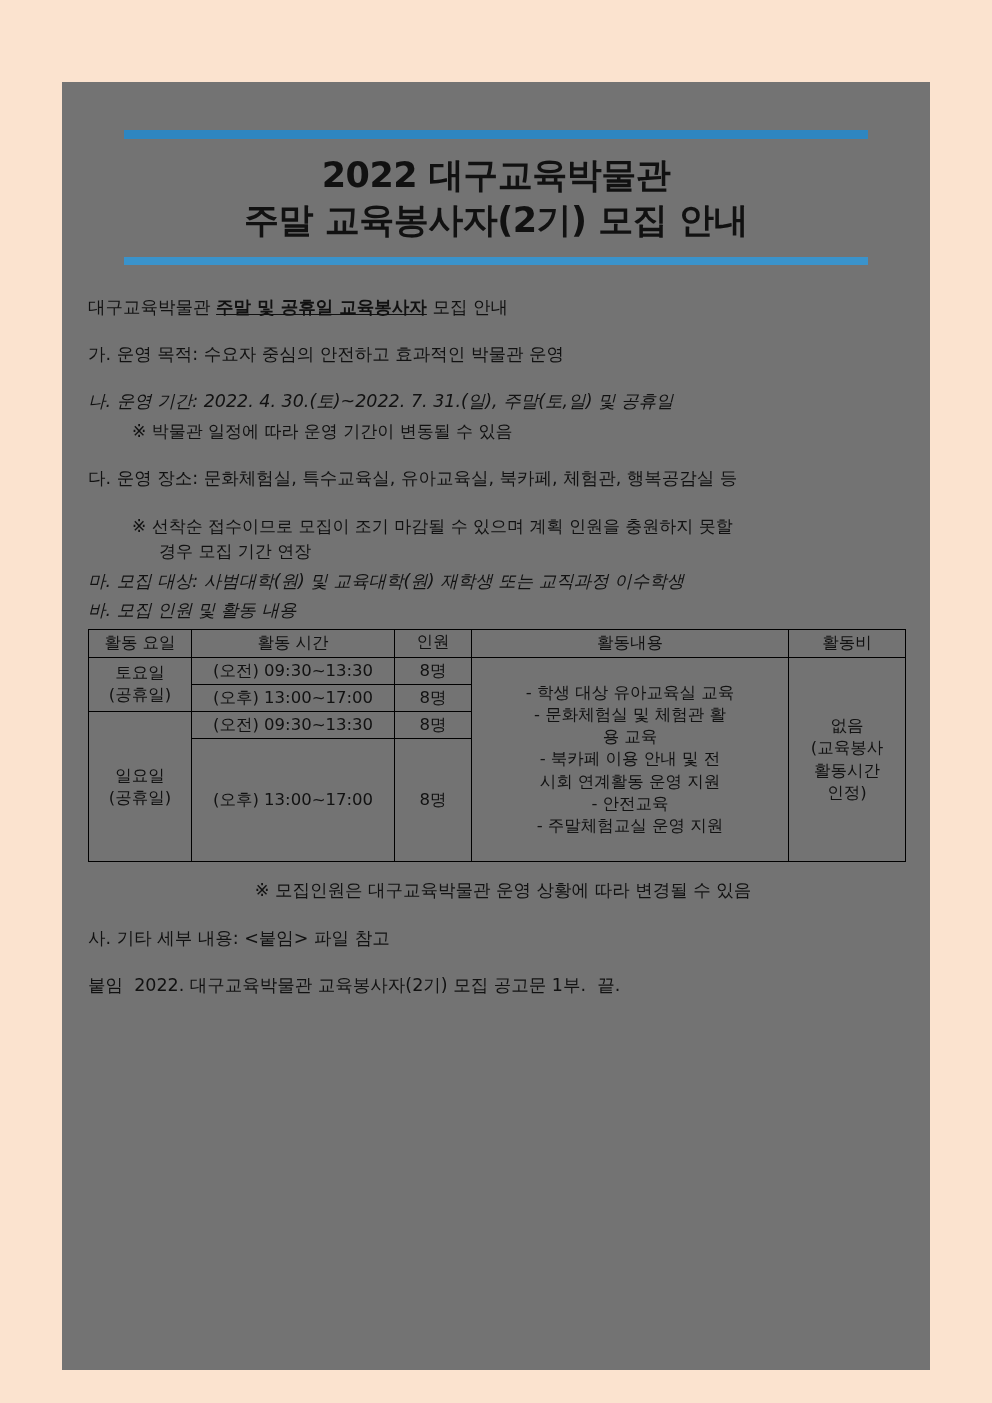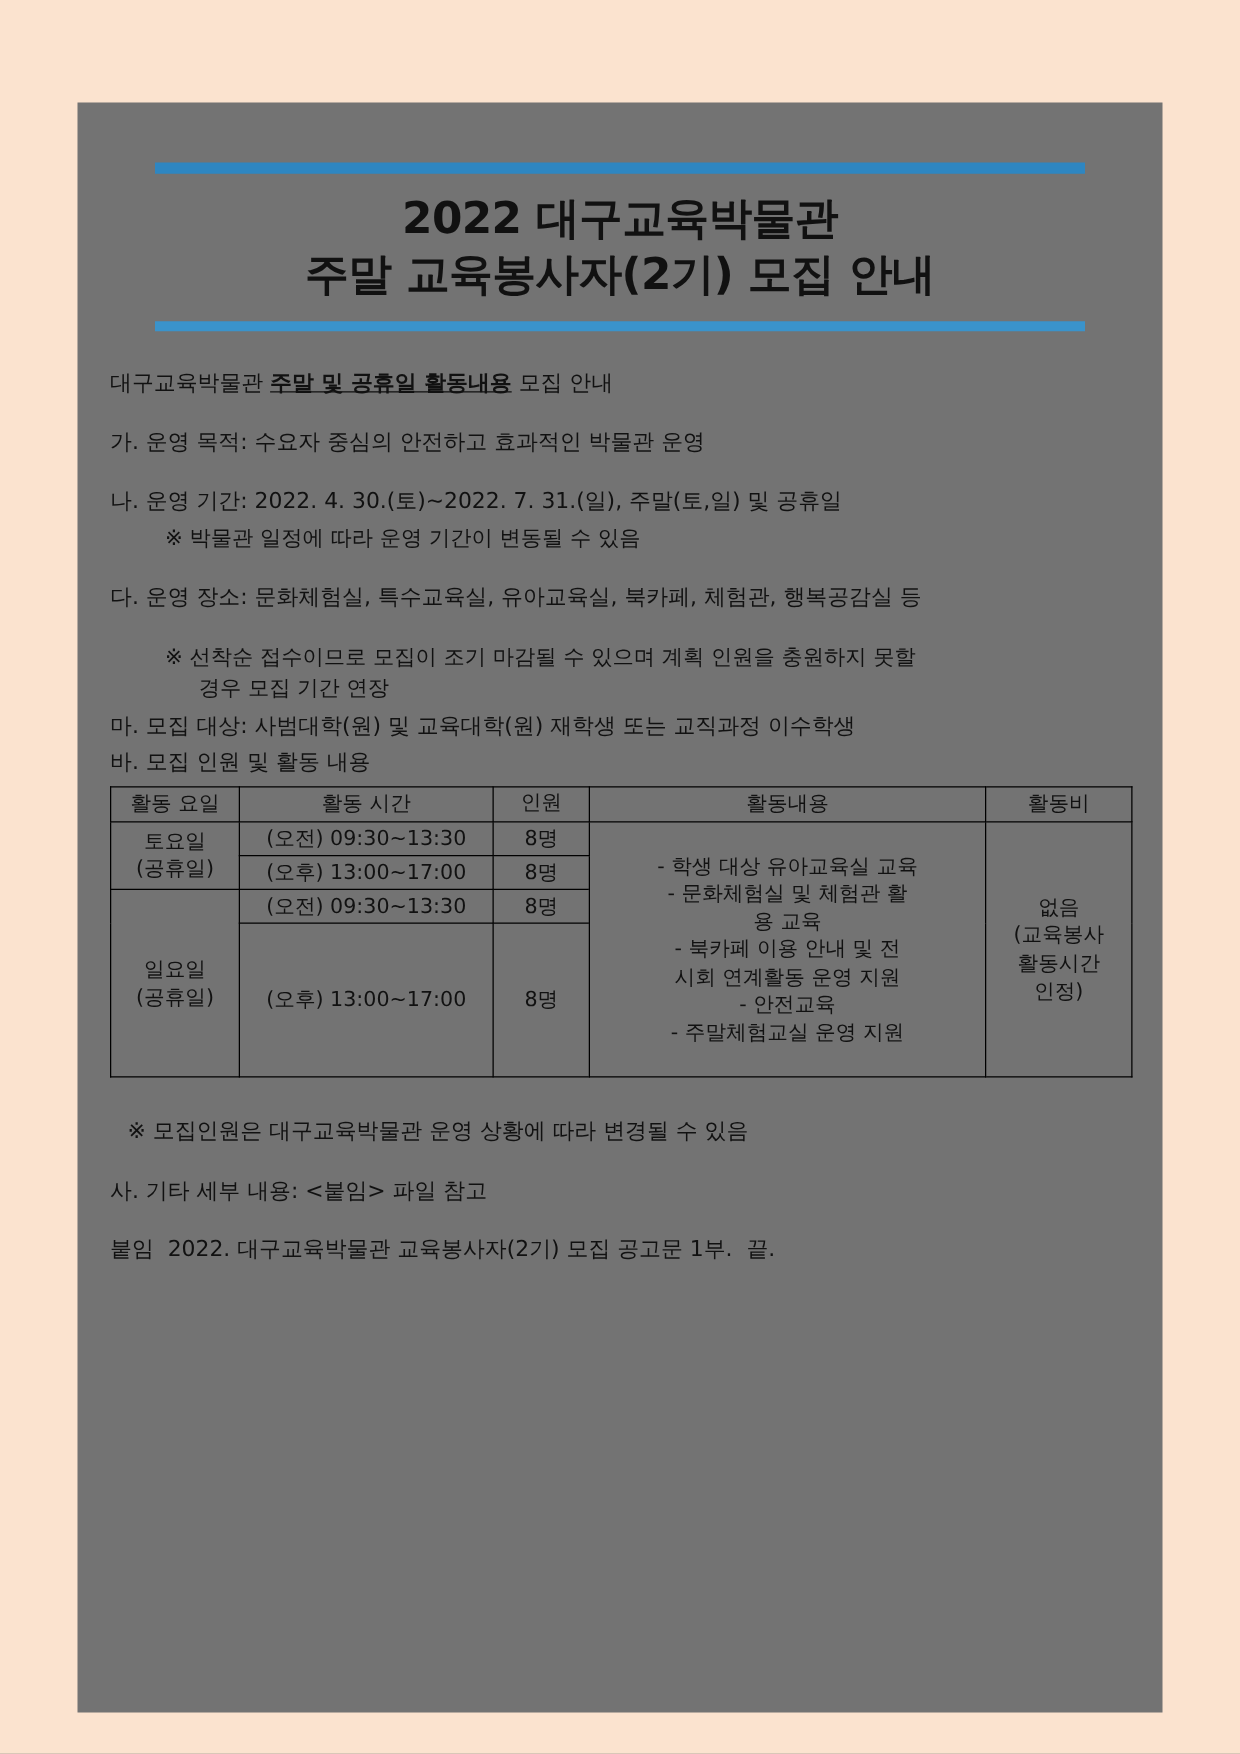--- a/index.html
+++ b/index.html
@@ -50,20 +50,21 @@
     font-size: 17.5px;
     color: #111111;
     line-height: 1.45;
   }
   .para {
     margin: 0 0 22px 0;
     white-space: pre-wrap;
   }
   .para.tight {
     margin-bottom: 4px;
+    font-style: italic;
   }
   .para u {
     text-decoration: underline;
     font-weight: bold;
   }
   .sub {
     margin: 2px 0 22px 44px;
     font-size: 17px;
     white-space: pre-wrap;
     line-height: 1.5;
@@ -93,22 +94,23 @@
     text-align: left;
     padding-left: 6px;
     vertical-align: middle;
   }
   .col-day { width: 96px; }
   .col-time { width: 196px; }
   .col-num { width: 70px; font-family: Liberation Mono, monospace; }
   .col-desc { width: 310px; }
   .col-fee { width: 110px; margin-left: 24px; }
   .footnote {
-    margin: 31px 0 22px 14px;
+    margin: 16px 0 22px 14px;
     font-size: 17.5px;
+    text-align: center;
   }
   .two-line {
     white-space: pre-wrap;
   }
 </style>
 </head>
 <body>
 
 <div class="page">
 
@@ -116,21 +118,21 @@
     <div class="rule-top"></div>
     <div class="title-text">
       <div>2022 대구교육박물관</div>
       <div>주말 교육봉사자(2기) 모집 안내</div>
     </div>
     <div class="rule-bottom"></div>
   </div>
 
   <div class="body-block">
 
-    <p class="para"><span>대구교육박물관 </span><u>주말 및 공휴일 활동내용</u><span> 모집 안내</span></p>
+    <p class="para"><span>대구교육박물관 </span><u>주말 및 공휴일 교육봉사자</u><span> 모집 안내</span></p>
 
     <p class="para">가. 운영 목적: 수요자 중심의 안전하고 효과적인 박물관 운영</p>
 
     <p class="para tight">나. 운영 기간: 2022. 4. 30.(토)~2022. 7. 31.(일), 주말(토,일) 및 공휴일</p>
     <p class="sub">※ 박물관 일정에 따라 운영 기간이 변동될 수 있음</p>
 
     <p class="para">다. 운영 장소: 문화체험실, 특수교육실, 유아교육실, 북카페, 체험관, 행복공감실 등</p>
 
     <p class="sub tight">※ 선착순 접수이므로 모집이 조기 마감될 수 있으며 계획 인원을 충원하지 못할
      경우 모집 기간 연장</p>

